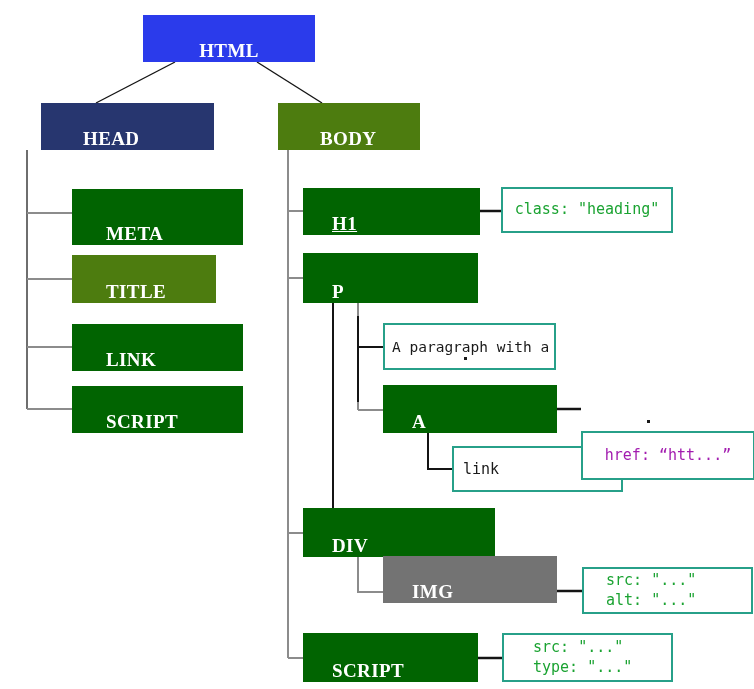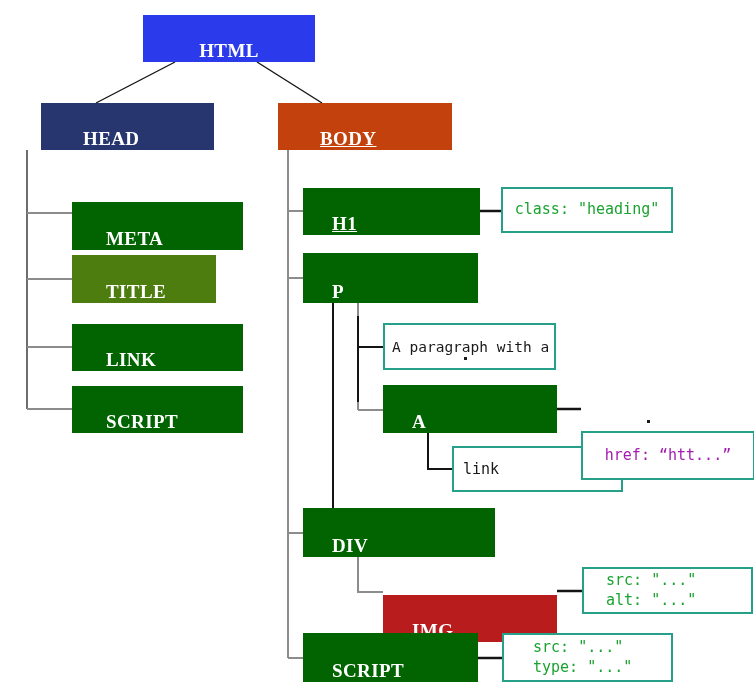--- a/index.html
+++ b/index.html
@@ -68,25 +68,25 @@
     <line x1="478" y1="658" x2="502" y2="658" stroke-width="2.5" stroke="#141414"></line>
   </svg>
 
   <div class="node center" style="left: 143px; top: 15px; width: 172px; height: 47px; background: rgb(43, 59, 235);">
     <span>HTML</span>
   </div>
 
   <div class="node pad-head" style="left: 12px; top: 103px; width: 173px; height: 47px; background: rgb(39, 54, 111); margin-left: 29px;">
     <span>HEAD</span>
   </div>
-  <div class="node pad-head" style="left: 278px; top: 103px; width: 174px; height: 47px; background: #c2410c; text-decoration: underline;">
+  <div class="node pad-head" style="left: 278px; top: 103px; width: 142px; height: 47px; background: #4d7c0f;">
     <span>BODY</span>
   </div>
 
-  <div class="node pad-l" style="left: 72px; top: 202px; width: 171px; height: 48px; background: rgb(1, 100, 1);">
+  <div class="node pad-l" style="left: 72px; top: 189px; width: 171px; height: 56px; background: rgb(1, 100, 1);">
     <span>META</span>
   </div>
   <div class="node pad-l" style="left: 72px; top: 255px; width: 144px; height: 48px; background: #4d7c0f;">
     <span>TITLE</span>
   </div>
   <div class="node pad-l" style="left: 72px; top: 324px; width: 171px; height: 47px; background: rgb(1, 100, 1);">
     <span>LINK</span>
   </div>
   <div class="node pad-l" style="left: 72px; top: 386px; width: 171px; height: 47px; background: rgb(1, 100, 1);">
     <span>SCRIPT</span>
@@ -97,21 +97,21 @@
   </div>
   <div class="node pad-r" style="left: 303px; top: 253px; width: 175px; height: 50px; background: rgb(1, 100, 1);">
     <span>P</span>
   </div>
   <div class="node pad-r" style="left: 383px; top: 385px; width: 174px; height: 48px; background: rgb(1, 100, 1);">
     <span>A</span>
   </div>
   <div class="node pad-r" style="left: 303px; top: 508px; width: 192px; height: 49px; background: rgb(1, 100, 1);">
     <span>DIV</span>
   </div>
-  <div class="node pad-r" style="left: 383px; top: 595px; width: 174px; height: 47px; background: #b91c1c;">
+  <div class="node pad-r" style="left: 383px; top: 556px; width: 174px; height: 47px; background: #737373;">
     <span>IMG</span>
   </div>
   <div class="node pad-r" style="left: 303px; top: 633px; width: 175px; height: 49px; background: rgb(1, 100, 1);">
     <span>SCRIPT</span>
   </div>
 
   <div class="tbox" style="left: 383px; top: 323px; width: 173px; height: 47px; padding-left: 7px; font-size: 14.5px; border-color: rgb(39, 160, 137);">
     <span>A paragraph with a</span>
   </div>
   <div class="tbox" style="left: 452px; top: 446px; width: 171px; height: 46px; padding-left: 9px; font-size: 15px; border-color: rgb(39, 160, 137);">

